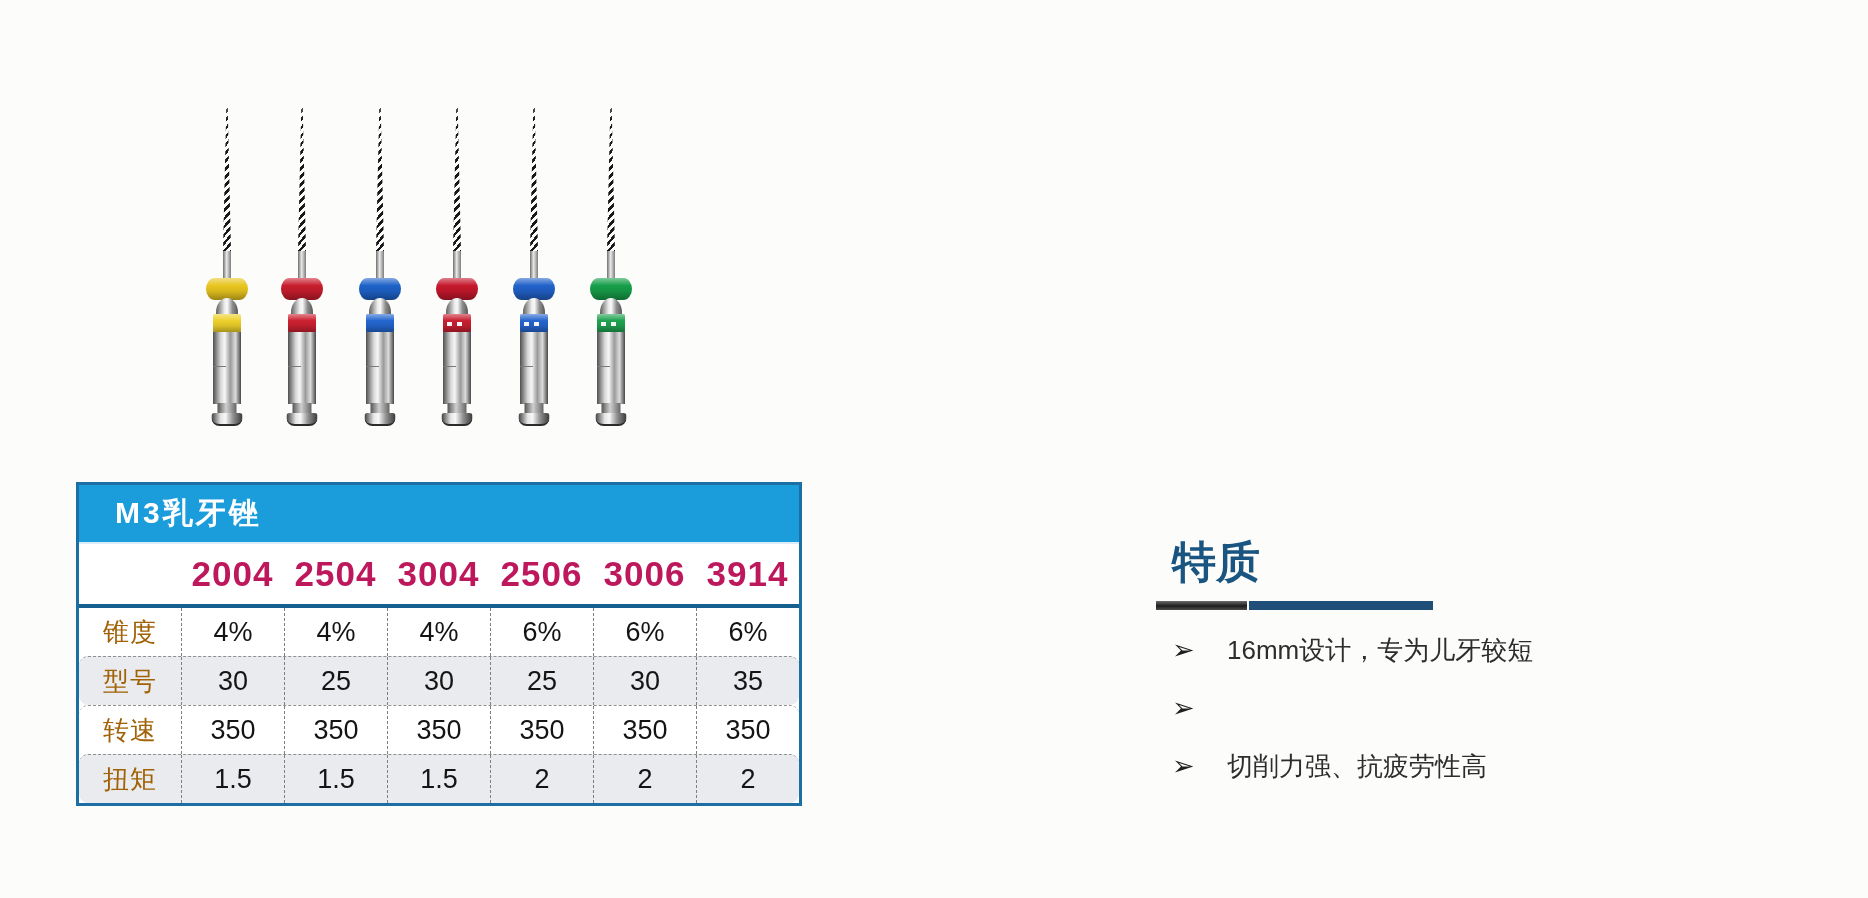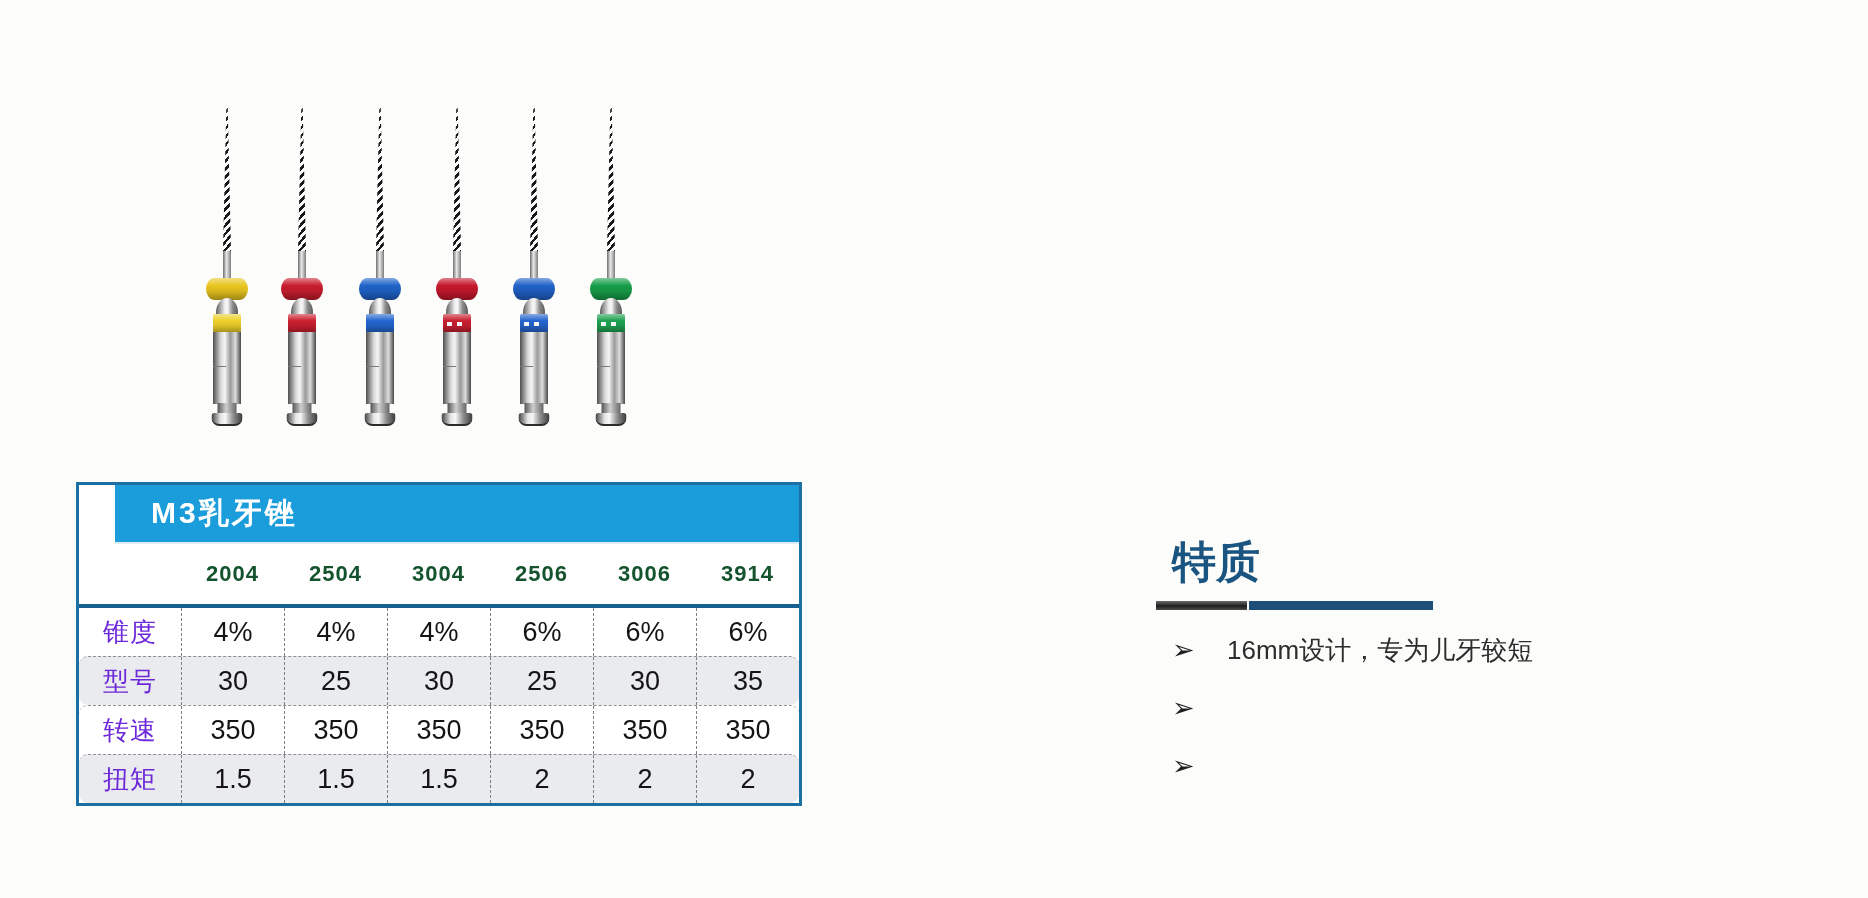--- a/index.html
+++ b/index.html
@@ -54,28 +54,28 @@
   }
   .title-bar{
     height:57px;display:flex;align-items:center;padding-left:36px;
     border-bottom:2px solid #dcedf8;box-sizing:content-box;
   }
   .table-title{color:#ffffff;font-size:30px;font-weight:bold;letter-spacing:3px;}
   .header-row{height:60px;display:flex;border-bottom:4px solid #16608f;}
   .corner-cell{width:102px;}
   .head-cell{
     flex:1;display:flex;align-items:center;justify-content:center;
-    color:#14532d;font-size:22px;font-weight:600;letter-spacing:1px;
+    color:#be185d;font-size:35px;font-weight:600;letter-spacing:1px;
   }
   .data-row{height:48px;display:flex;background:#fff;}
   .data-row + .data-row{border-top:1px dashed #8f8f8f;border-radius:9px;}
   .data-row:nth-child(even){background:#eaebee;}
   .label-cell{
     width:102px;display:flex;align-items:center;justify-content:center;
-    font-size:26px;color:#6d28d9;letter-spacing:1px;
+    font-size:26px;color:#a16207;letter-spacing:1px;
   }
   .cell{
     flex:1;display:flex;align-items:center;justify-content:center;
     font-size:27px;color:#141414;border-left:1px dashed #7f7f7f;
   }
 
   
   .features-title{
     position:absolute;left:1172px;top:538px;margin:0;
     font-size:44px;line-height:1.08;font-weight:bold;
@@ -167,21 +167,21 @@
         <i class="mark m2"></i>
       </div>
     <div class="fbody"></div>
     <div class="neck"></div>
     <div class="foot"></div>
   </div>
 
 </div>
 
 <div class="spec-table">
-  <div class="title-bar" style="background-color: rgb(27, 156, 219); margin-left: 36px;">
+  <div class="title-bar" style="background-color: rgb(27, 156, 219);">
     <span class="table-title">M3乳牙锉</span>
   </div>
 
   <div class="header-row">
     <div class="corner-cell"></div>
     <div class="head-cell">2004</div>
     <div class="head-cell">2504</div>
     <div class="head-cell">3004</div>
     <div class="head-cell">2506</div>
     <div class="head-cell">3006</div>
@@ -244,15 +244,18 @@
       <span>16mm设计，专为儿牙较短</span><br>
     </span>
   </div>
 
   <div class="bullet">
     <span class="bullet-marker">➢</span>
   </div>
 
   <div class="bullet">
     <span class="bullet-marker">➢</span>
+    <span class="bullet-text">
+      <span>切削力强、抗疲劳性高</span>
+    </span>
   </div>
 
 </div>
 
 </body></html>

